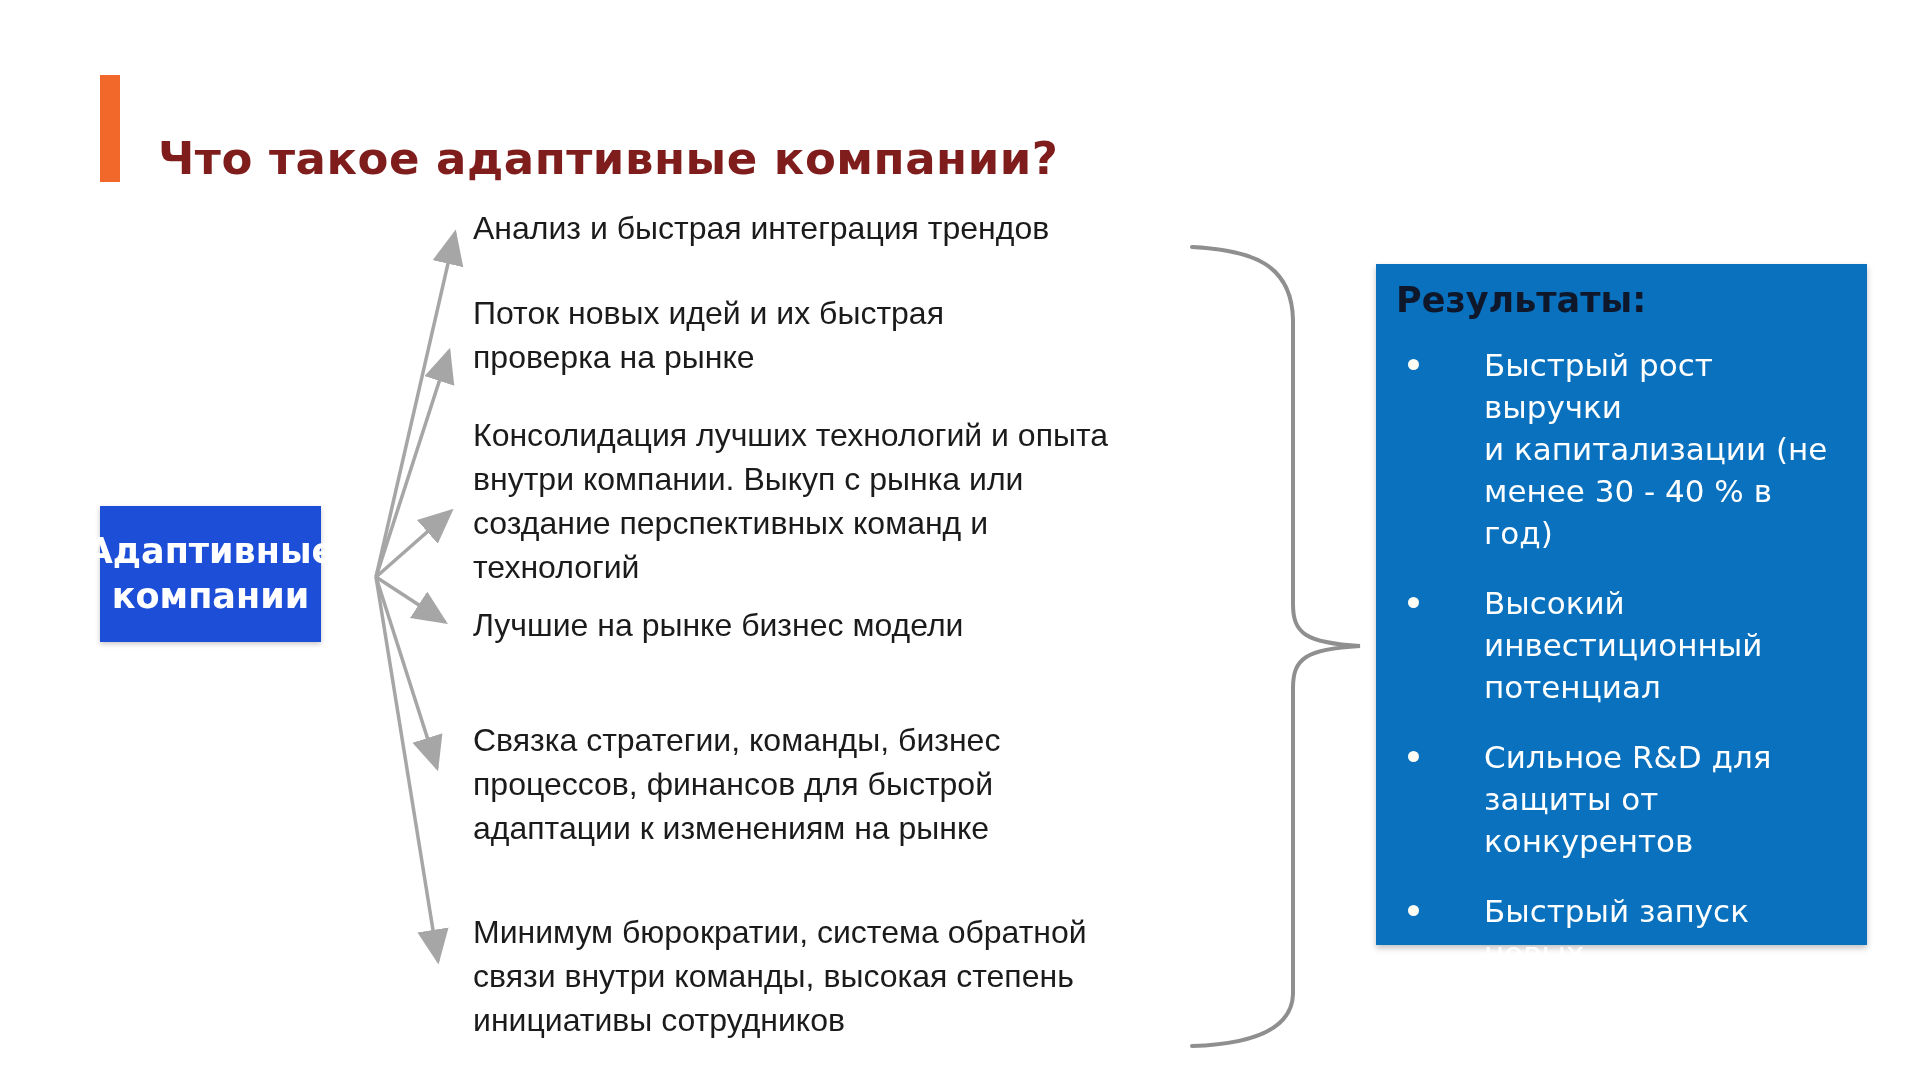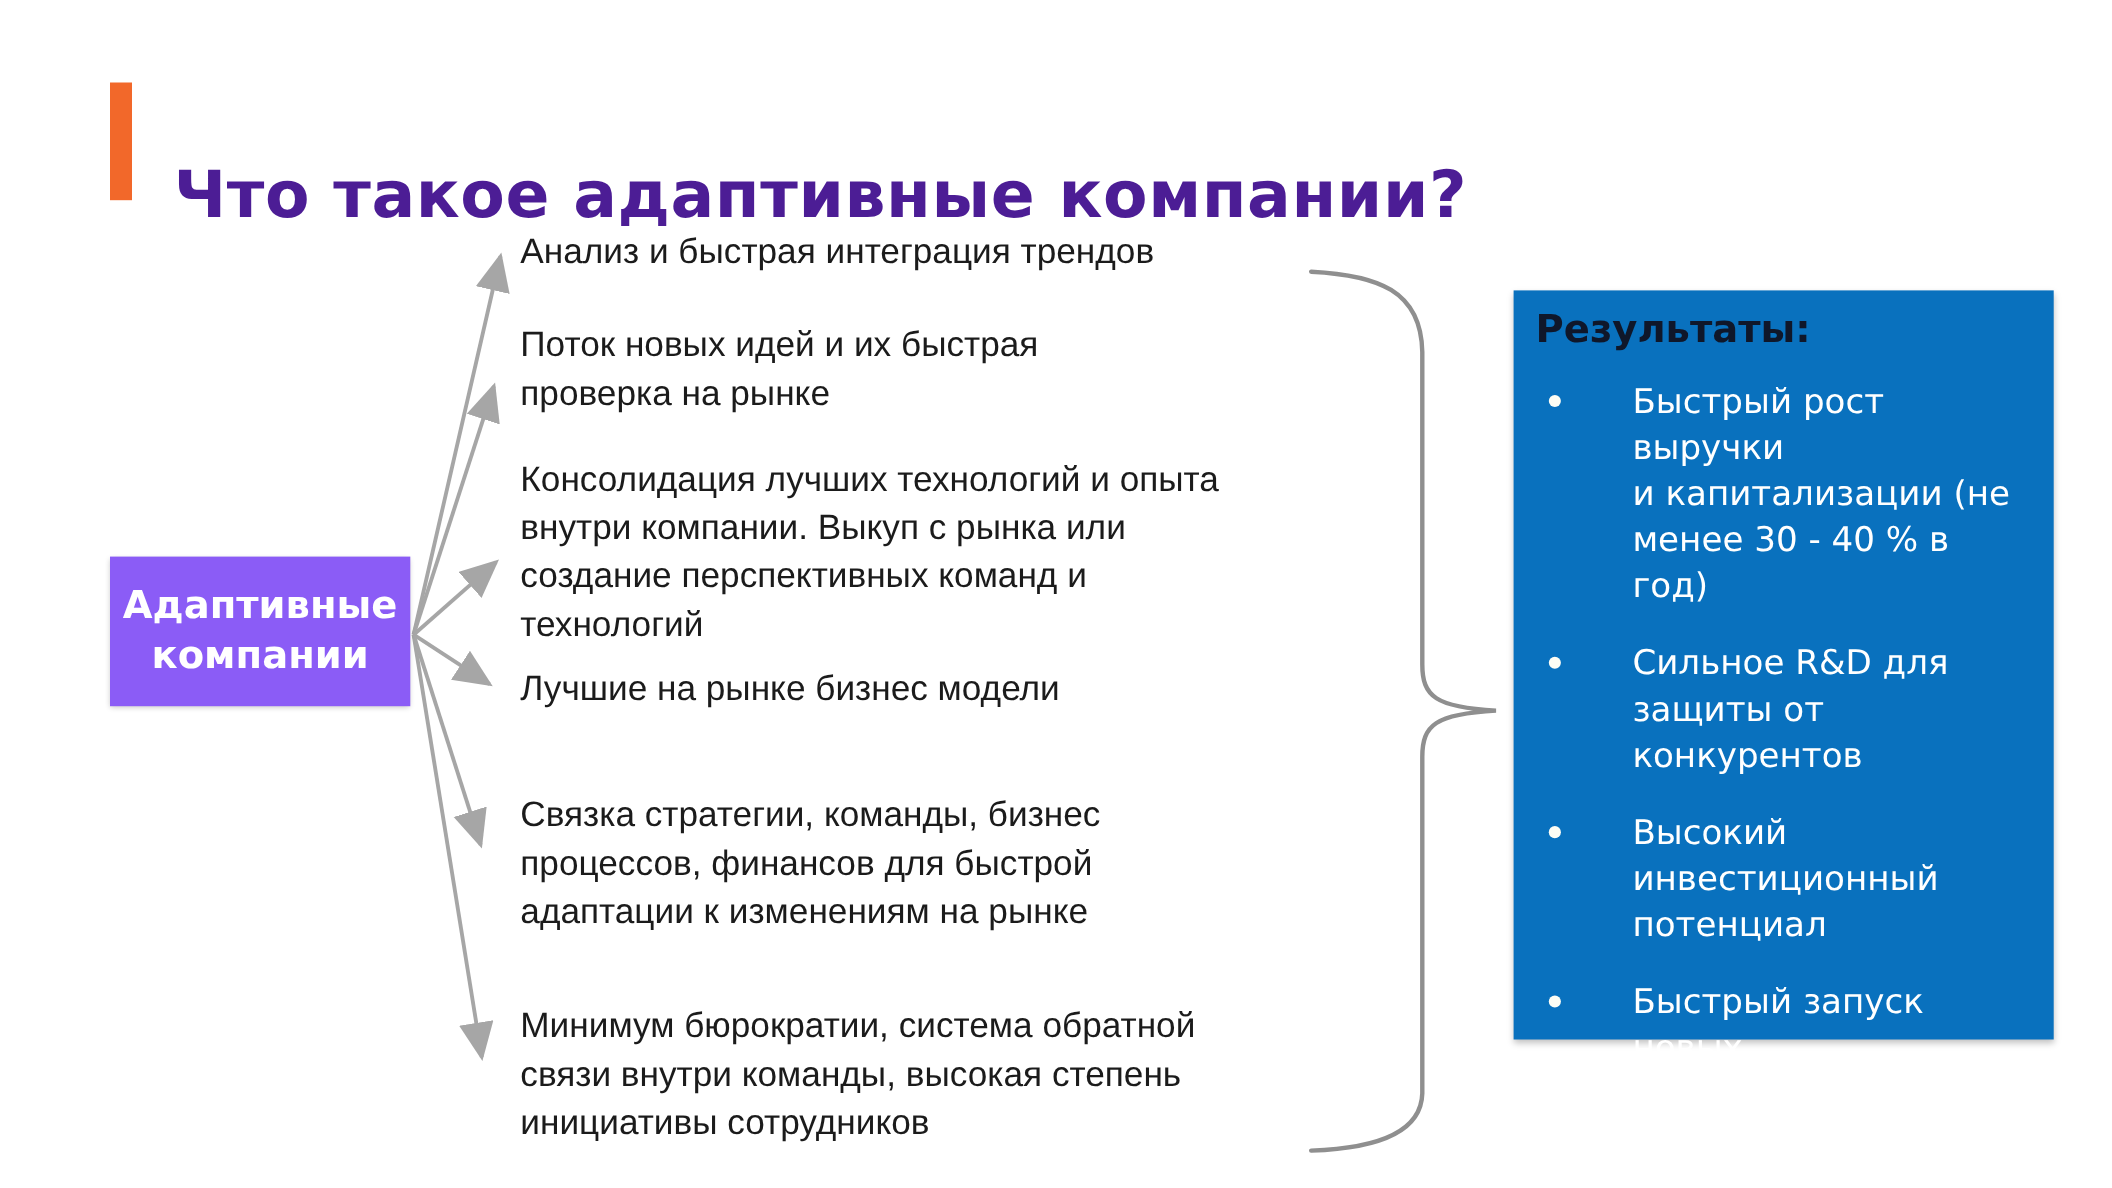--- a/index.html
+++ b/index.html
@@ -15,37 +15,37 @@
   .accent-bar {
     position: absolute;
     left: 100px; top: 75px;
     width: 20px; height: 107px;
     background: #F2682A;
   }
   .slide-title {
     position: absolute;
     left: 158px; top: 102px;
     font-family: "DejaVu Sans", sans-serif;
-    font-size: 59px;
-    color: #4c1d95;
+    font-size: 45px;
+    color: #7f1d1d;
     white-space: nowrap;
     letter-spacing: 0.5px;
   }
   
   .graphics {
     position: absolute;
     left: 0; top: 0;
     width: 1920px; height: 1080px;
   }
   
   .source-node {
     position: absolute;
     left: 100px; top: 506px;
-    width: 273px; height: 136px;
-    background: #8b5cf6;
+    width: 221px; height: 136px;
+    background: #1d4ed8;
     box-shadow: 0 2px 5px rgba(0,0,0,0.22);
     display: flex;
     align-items: center;
     justify-content: center;
     text-align: center;
   }
   .source-node .label {
     font-family: "DejaVu Sans", sans-serif;
     font-weight: bold;
     font-size: 35px;
@@ -167,29 +167,29 @@
     <h2 class="results-heading">Результаты:</h2>
     <ul class="results-list">
       <li>
         <span class="bullet-dot"></span>
         <span class="bullet-text">Быстрый рост выручки
 и капитализации (не
 менее 30 - 40 % в год)</span>
       </li>
       <li>
         <span class="bullet-dot"></span>
+        <span class="bullet-text">Высокий
+инвестиционный
+потенциал</span>
+      </li>
+      <li>
+        <span class="bullet-dot"></span>
         <span class="bullet-text">Сильное R&amp;D для
 защиты от
 конкурентов</span>
-      </li>
-      <li>
-        <span class="bullet-dot"></span>
-        <span class="bullet-text">Высокий
-инвестиционный
-потенциал</span>
       </li>
       <li>
         <span class="bullet-dot"></span>
         <span class="bullet-text">Быстрый запуск новых
 продуктов на рынок
 (Time to Market)</span>
       </li>
     </ul>
   </div>
 

